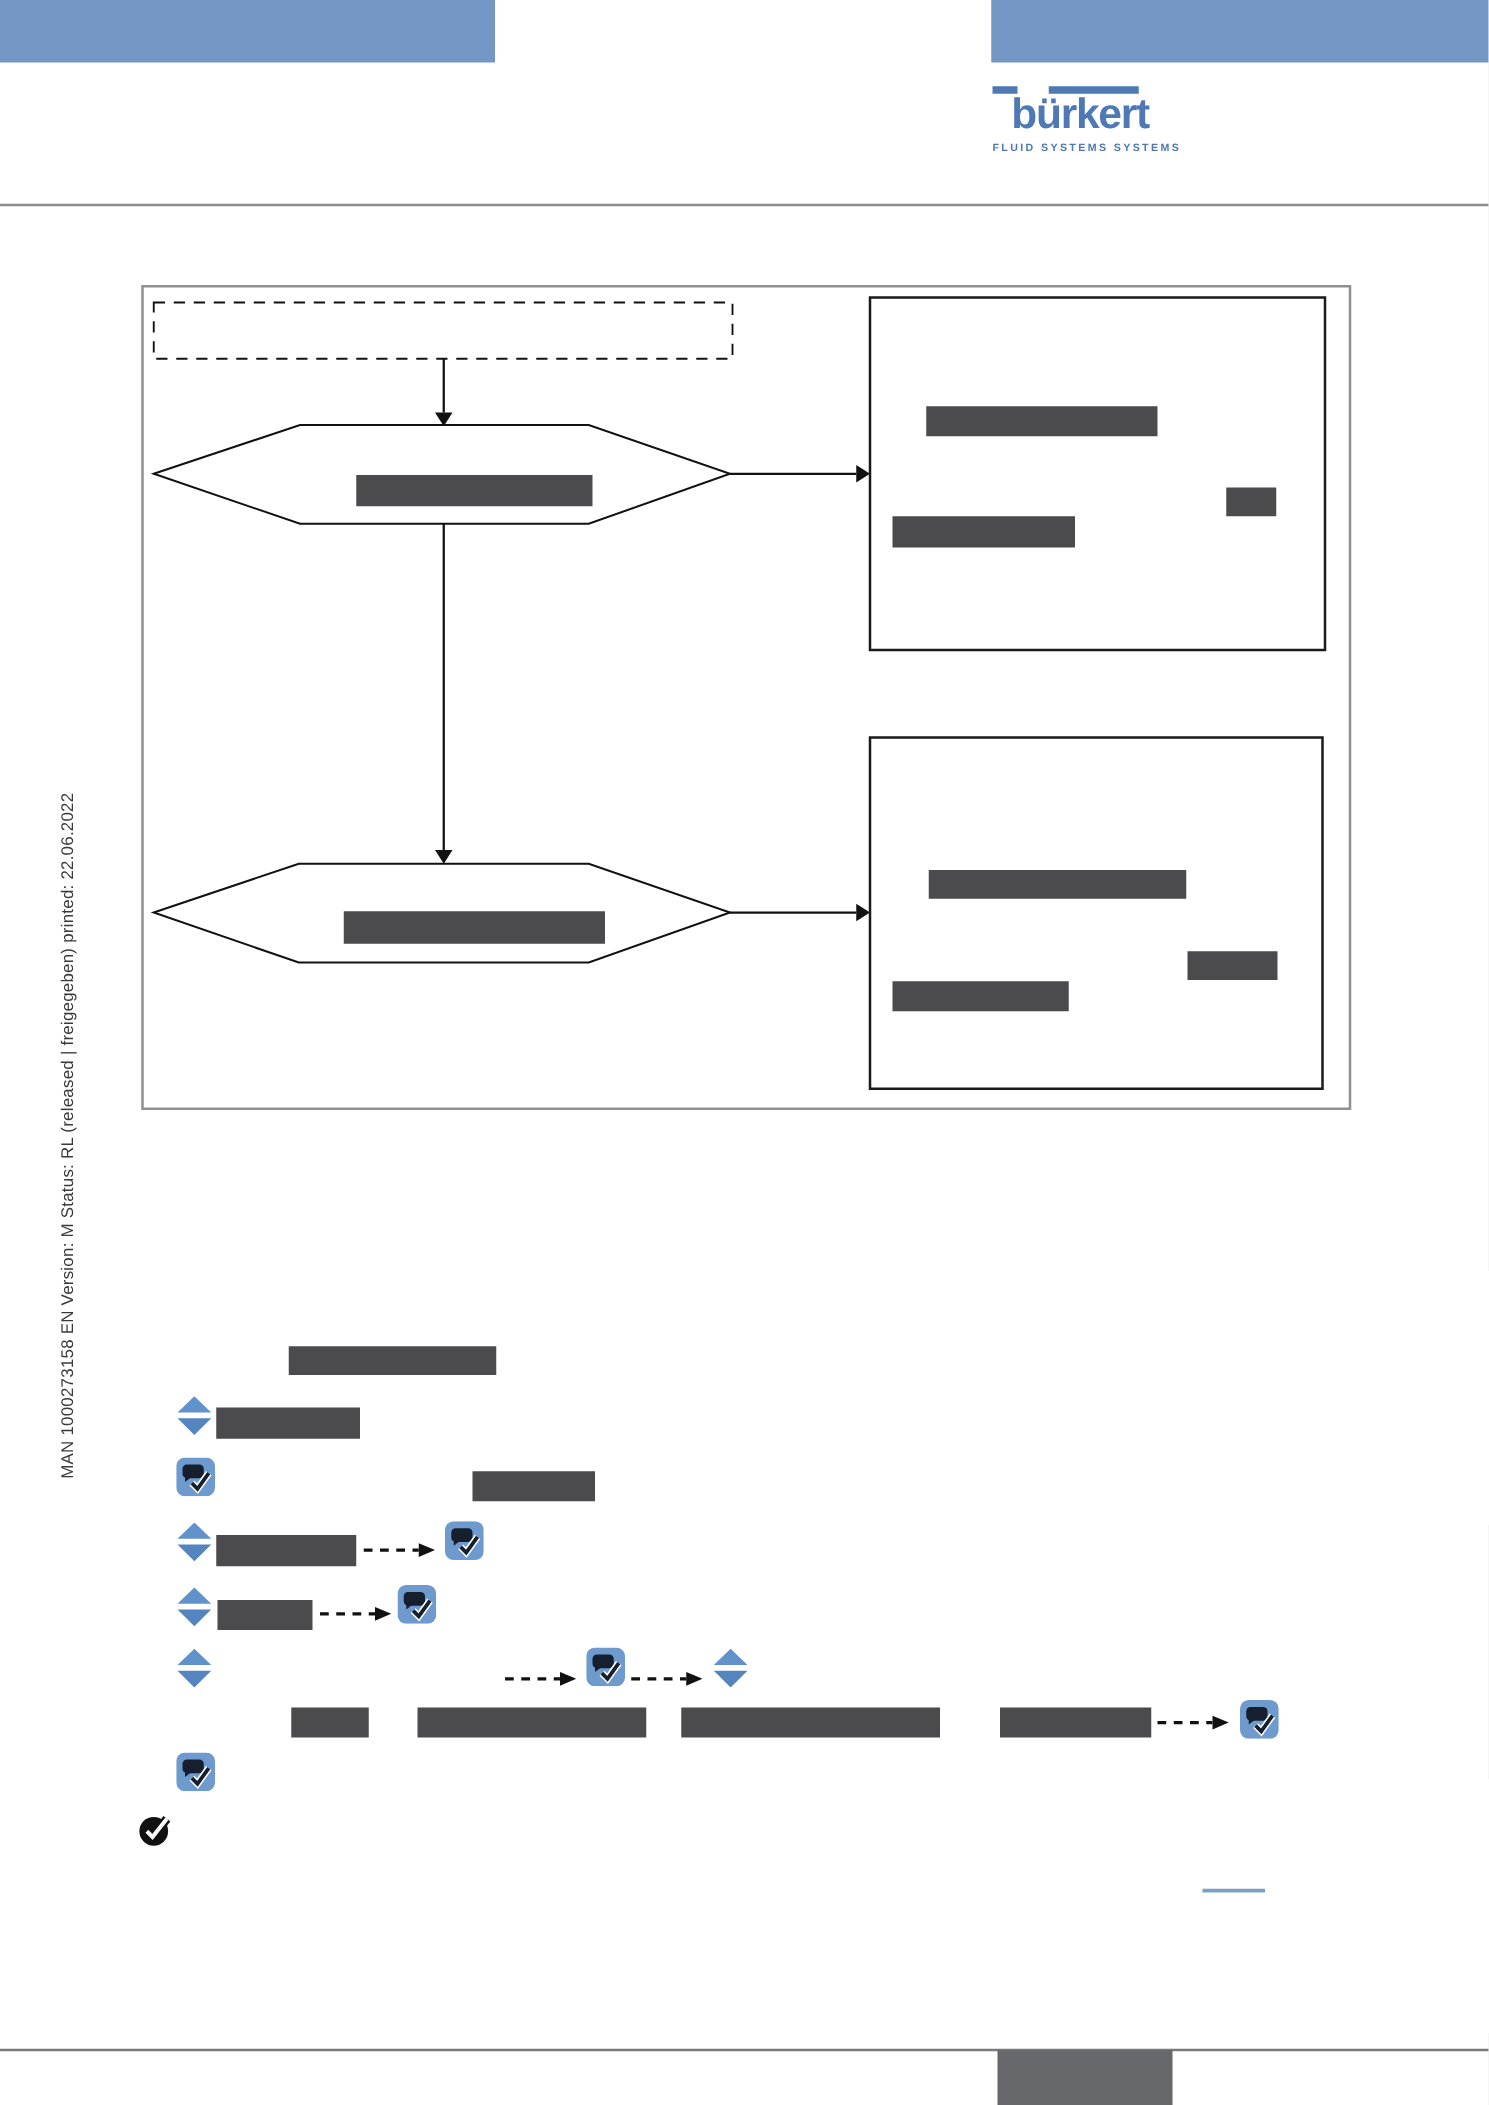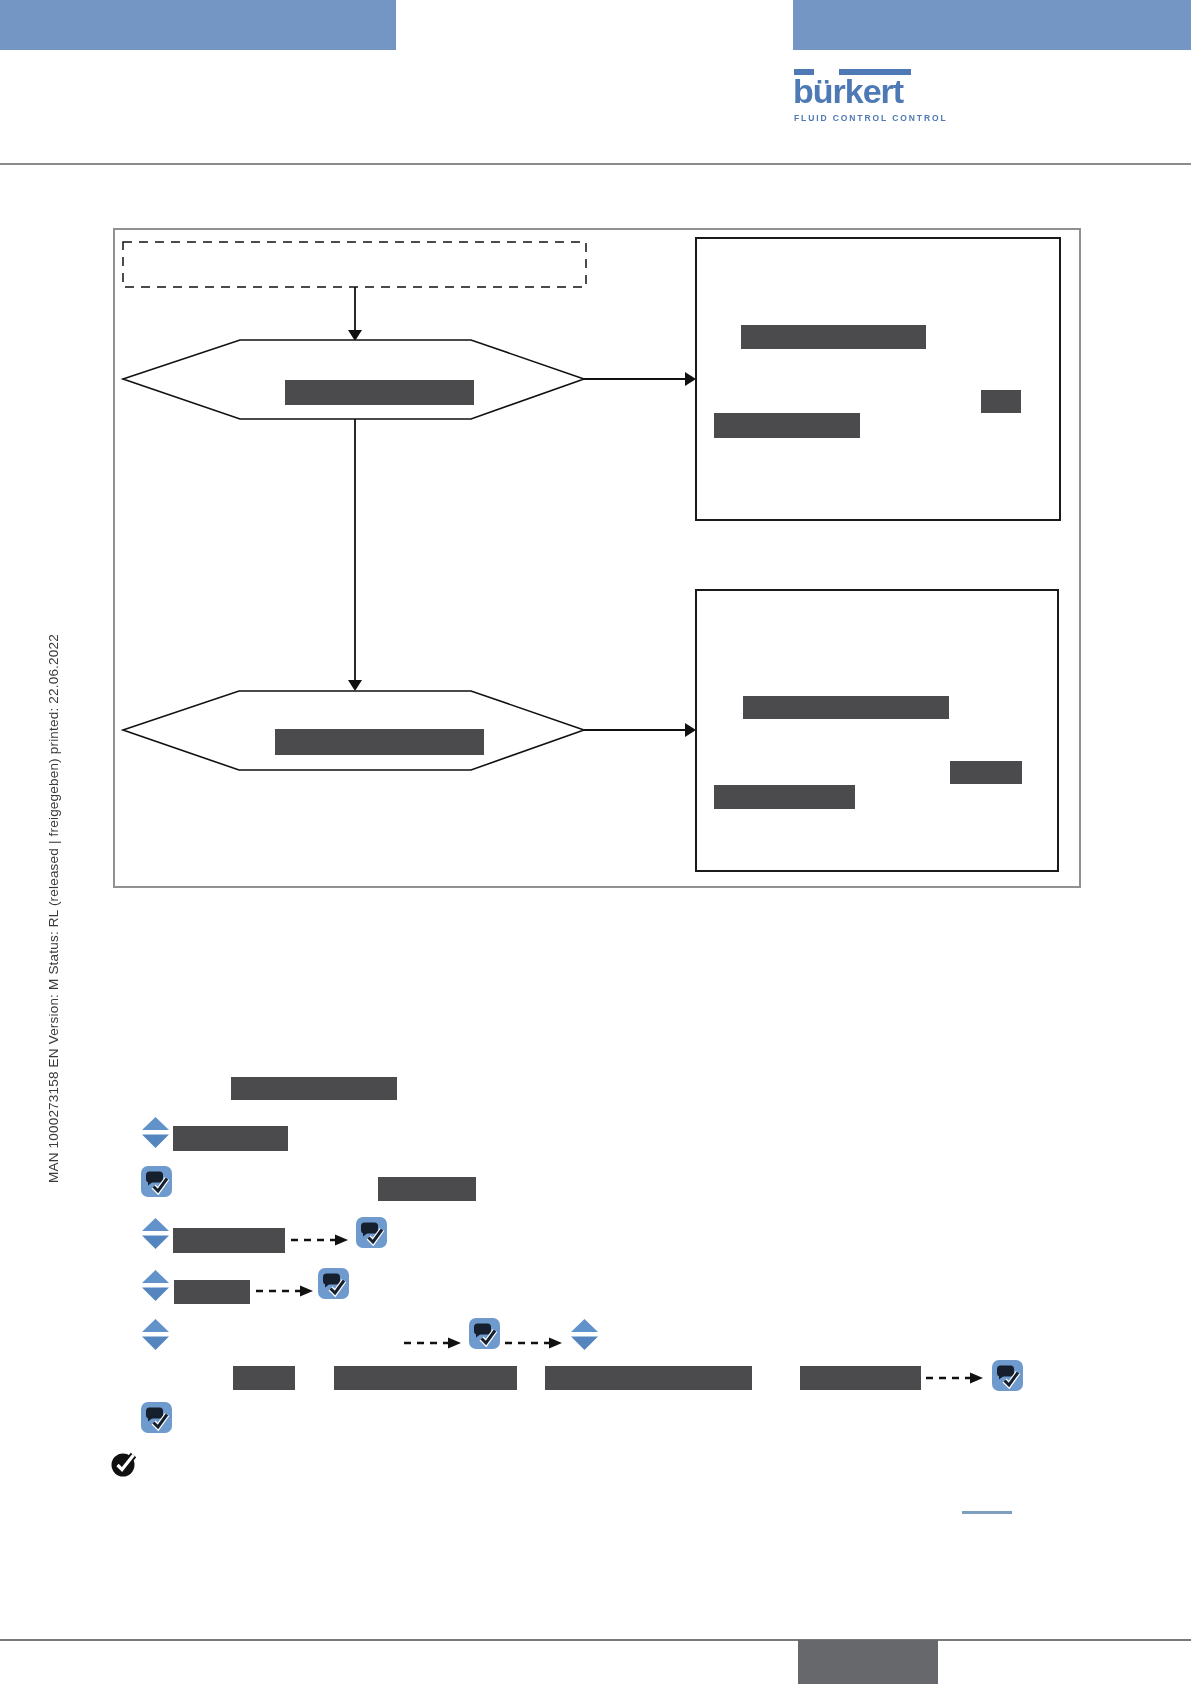--- a/index.html
+++ b/index.html
@@ -12,21 +12,21 @@
   
   .hbar{position:absolute;top:0;height:50px;background:#7396C4;}
   .hbar.left{left:0;width:396px;}
   .hbar.right{left:793px;width:398px;}
   .rule-top{position:absolute;left:0;top:163px;width:1191px;height:2px;background:#8C8C8C;}
   
   .logo{position:absolute;left:793px;top:66px;width:122px;height:58px;color:#4E79B5;}
   .logo .obar{position:absolute;top:3px;height:6px;background:#4E79B5;}
   .logo .obar.b1{left:1px;width:20px;}
   .logo .obar.b2{left:46px;width:72px;}
-  .logo .brand{position:absolute;left:0;top:7px;font-size:34px;font-weight:bold;letter-spacing:-1px;line-height:36px;}
+  .logo .brand{position:absolute;left:16px;top:7px;font-size:34px;font-weight:bold;letter-spacing:-1px;line-height:36px;}
   .logo .tagline{position:absolute;left:1px;top:47px;font-size:8.5px;font-weight:bold;letter-spacing:1.9px;white-space:nowrap;}
   
   .sidebar-text{
     position:absolute;left:46px;top:1183px;transform:rotate(-90deg);transform-origin:0 0;
     white-space:nowrap;font-size:13.5px;color:#3a3a3a;letter-spacing:.2px;
   }
   
   .flowchart{position:absolute;left:113px;top:228px;width:964px;height:656px;border:2px solid #909090;background:#fff;}
   
   .bar{position:absolute;background:#4B4B4D;}
@@ -43,21 +43,21 @@
 
 <div id="page">
 
   <div class="hbar left"></div>
   <div class="hbar right"></div>
 
   <div class="logo">
     <div class="obar b1"></div>
     <div class="obar b2"></div>
     <div class="brand">bürkert</div>
-    <div class="tagline">FLUID CONTROL CONTROL</div>
+    <div class="tagline">FLUID SYSTEMS SYSTEMS</div>
   </div>
 
   <div class="rule-top"></div>
 
   <div class="sidebar-text">MAN  1000273158  EN  Version: M Status: RL (released | freigegeben)  printed: 22.06.2022</div>
 
   <div class="flowchart">
     <svg width="964" height="656" viewBox="0 0 964 656">
 
       <rect x="8" y="12" width="463" height="45" fill="#fff" stroke="#111" stroke-width="1.5" stroke-dasharray="9 7"></rect>

